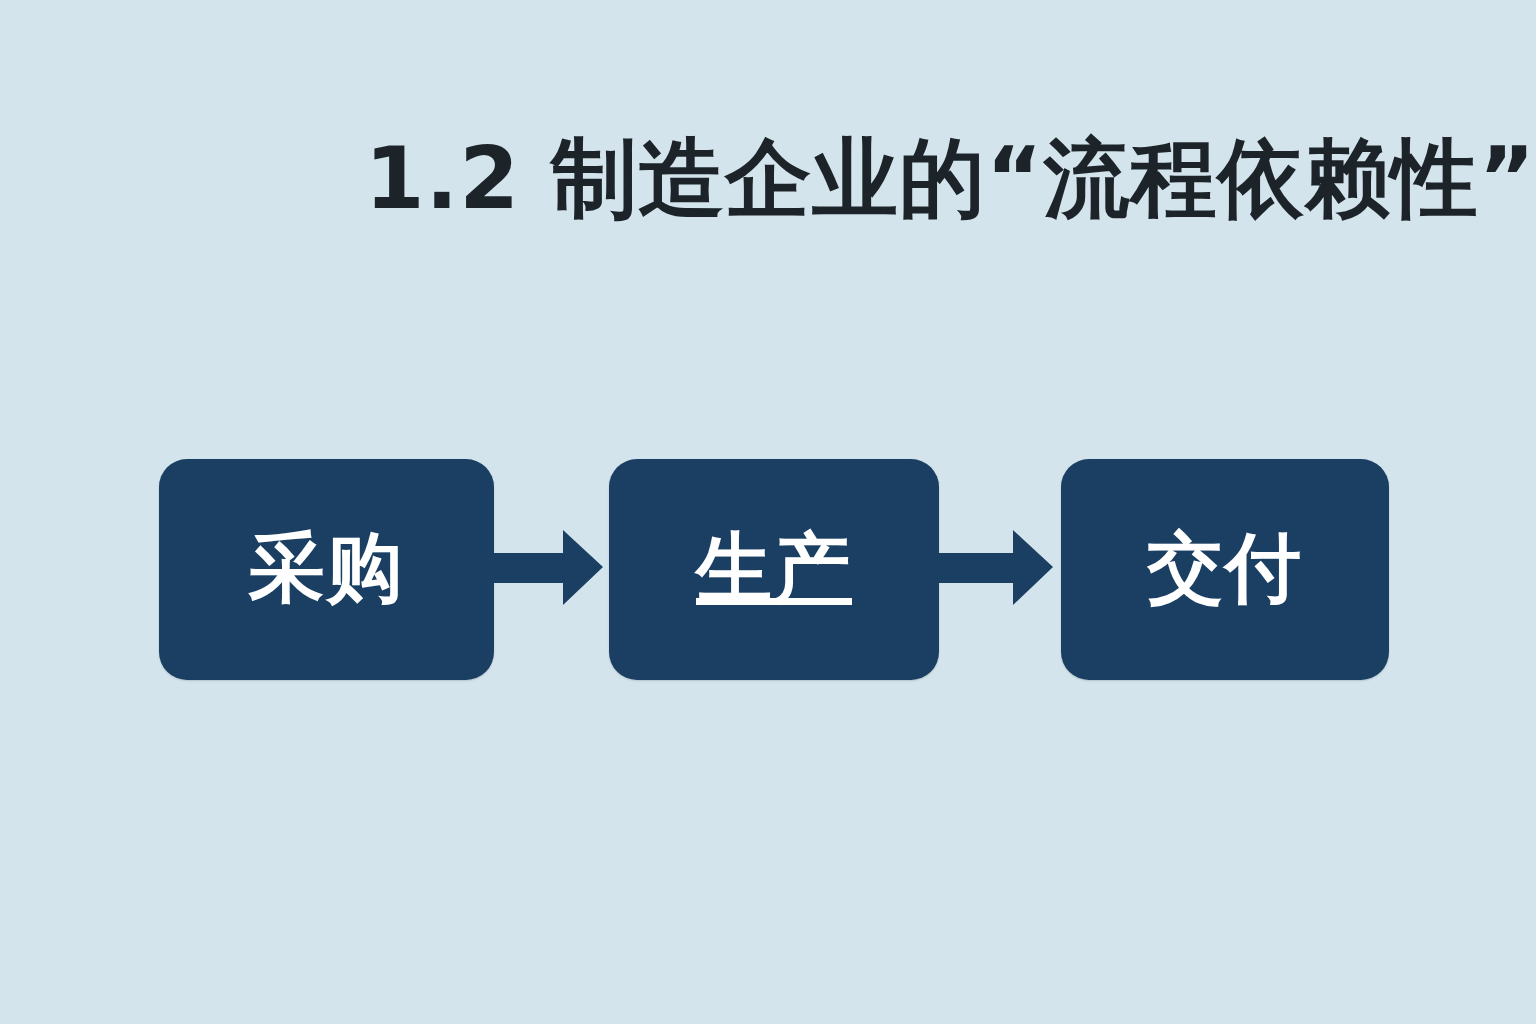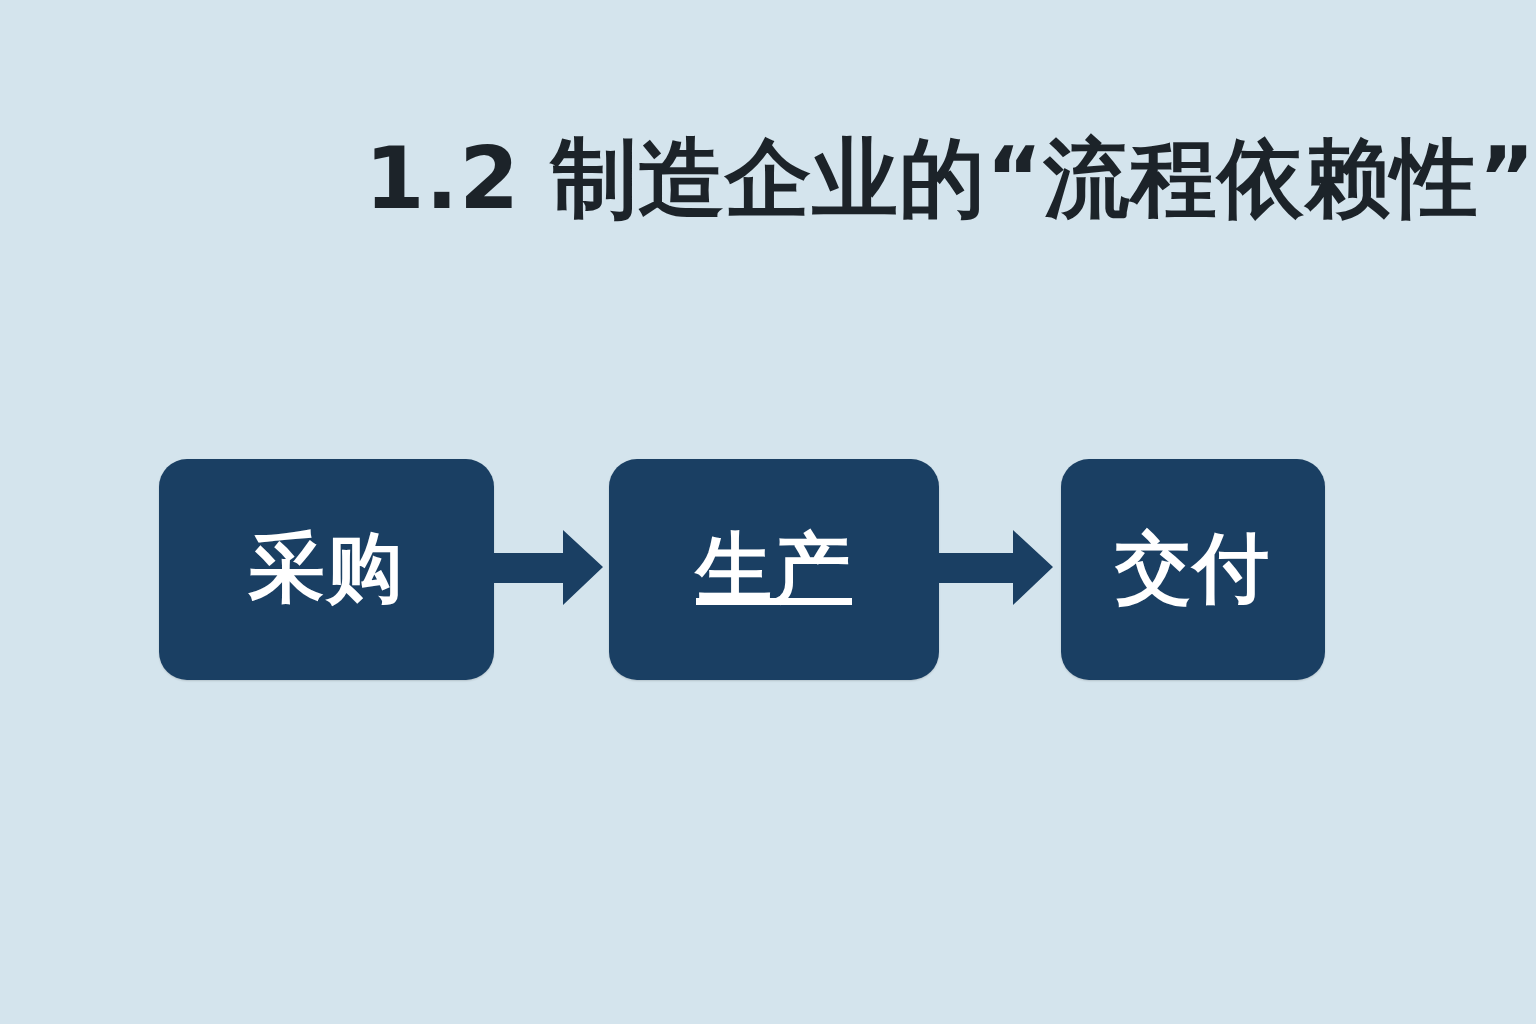--- a/index.html
+++ b/index.html
@@ -37,15 +37,15 @@
 </svg>
 
 <div class="box" style="left:609px; width:330px;text-decoration:underline;">
   <span>生产</span>
 </div>
 
 <svg class="arrow" style="left:939px; width:118px;" viewBox="0 0 118 84">
   <polygon points="0,28 74,28 74,5 114,42 74,80 74,58 0,58" fill="#1a3f63"></polygon>
 </svg>
 
-<div class="box" style="left:1061px; width:264px;">
+<div class="box" style="left:1061px; width:328px;">
   <span>交付</span>
 </div>
 
 </body></html>

